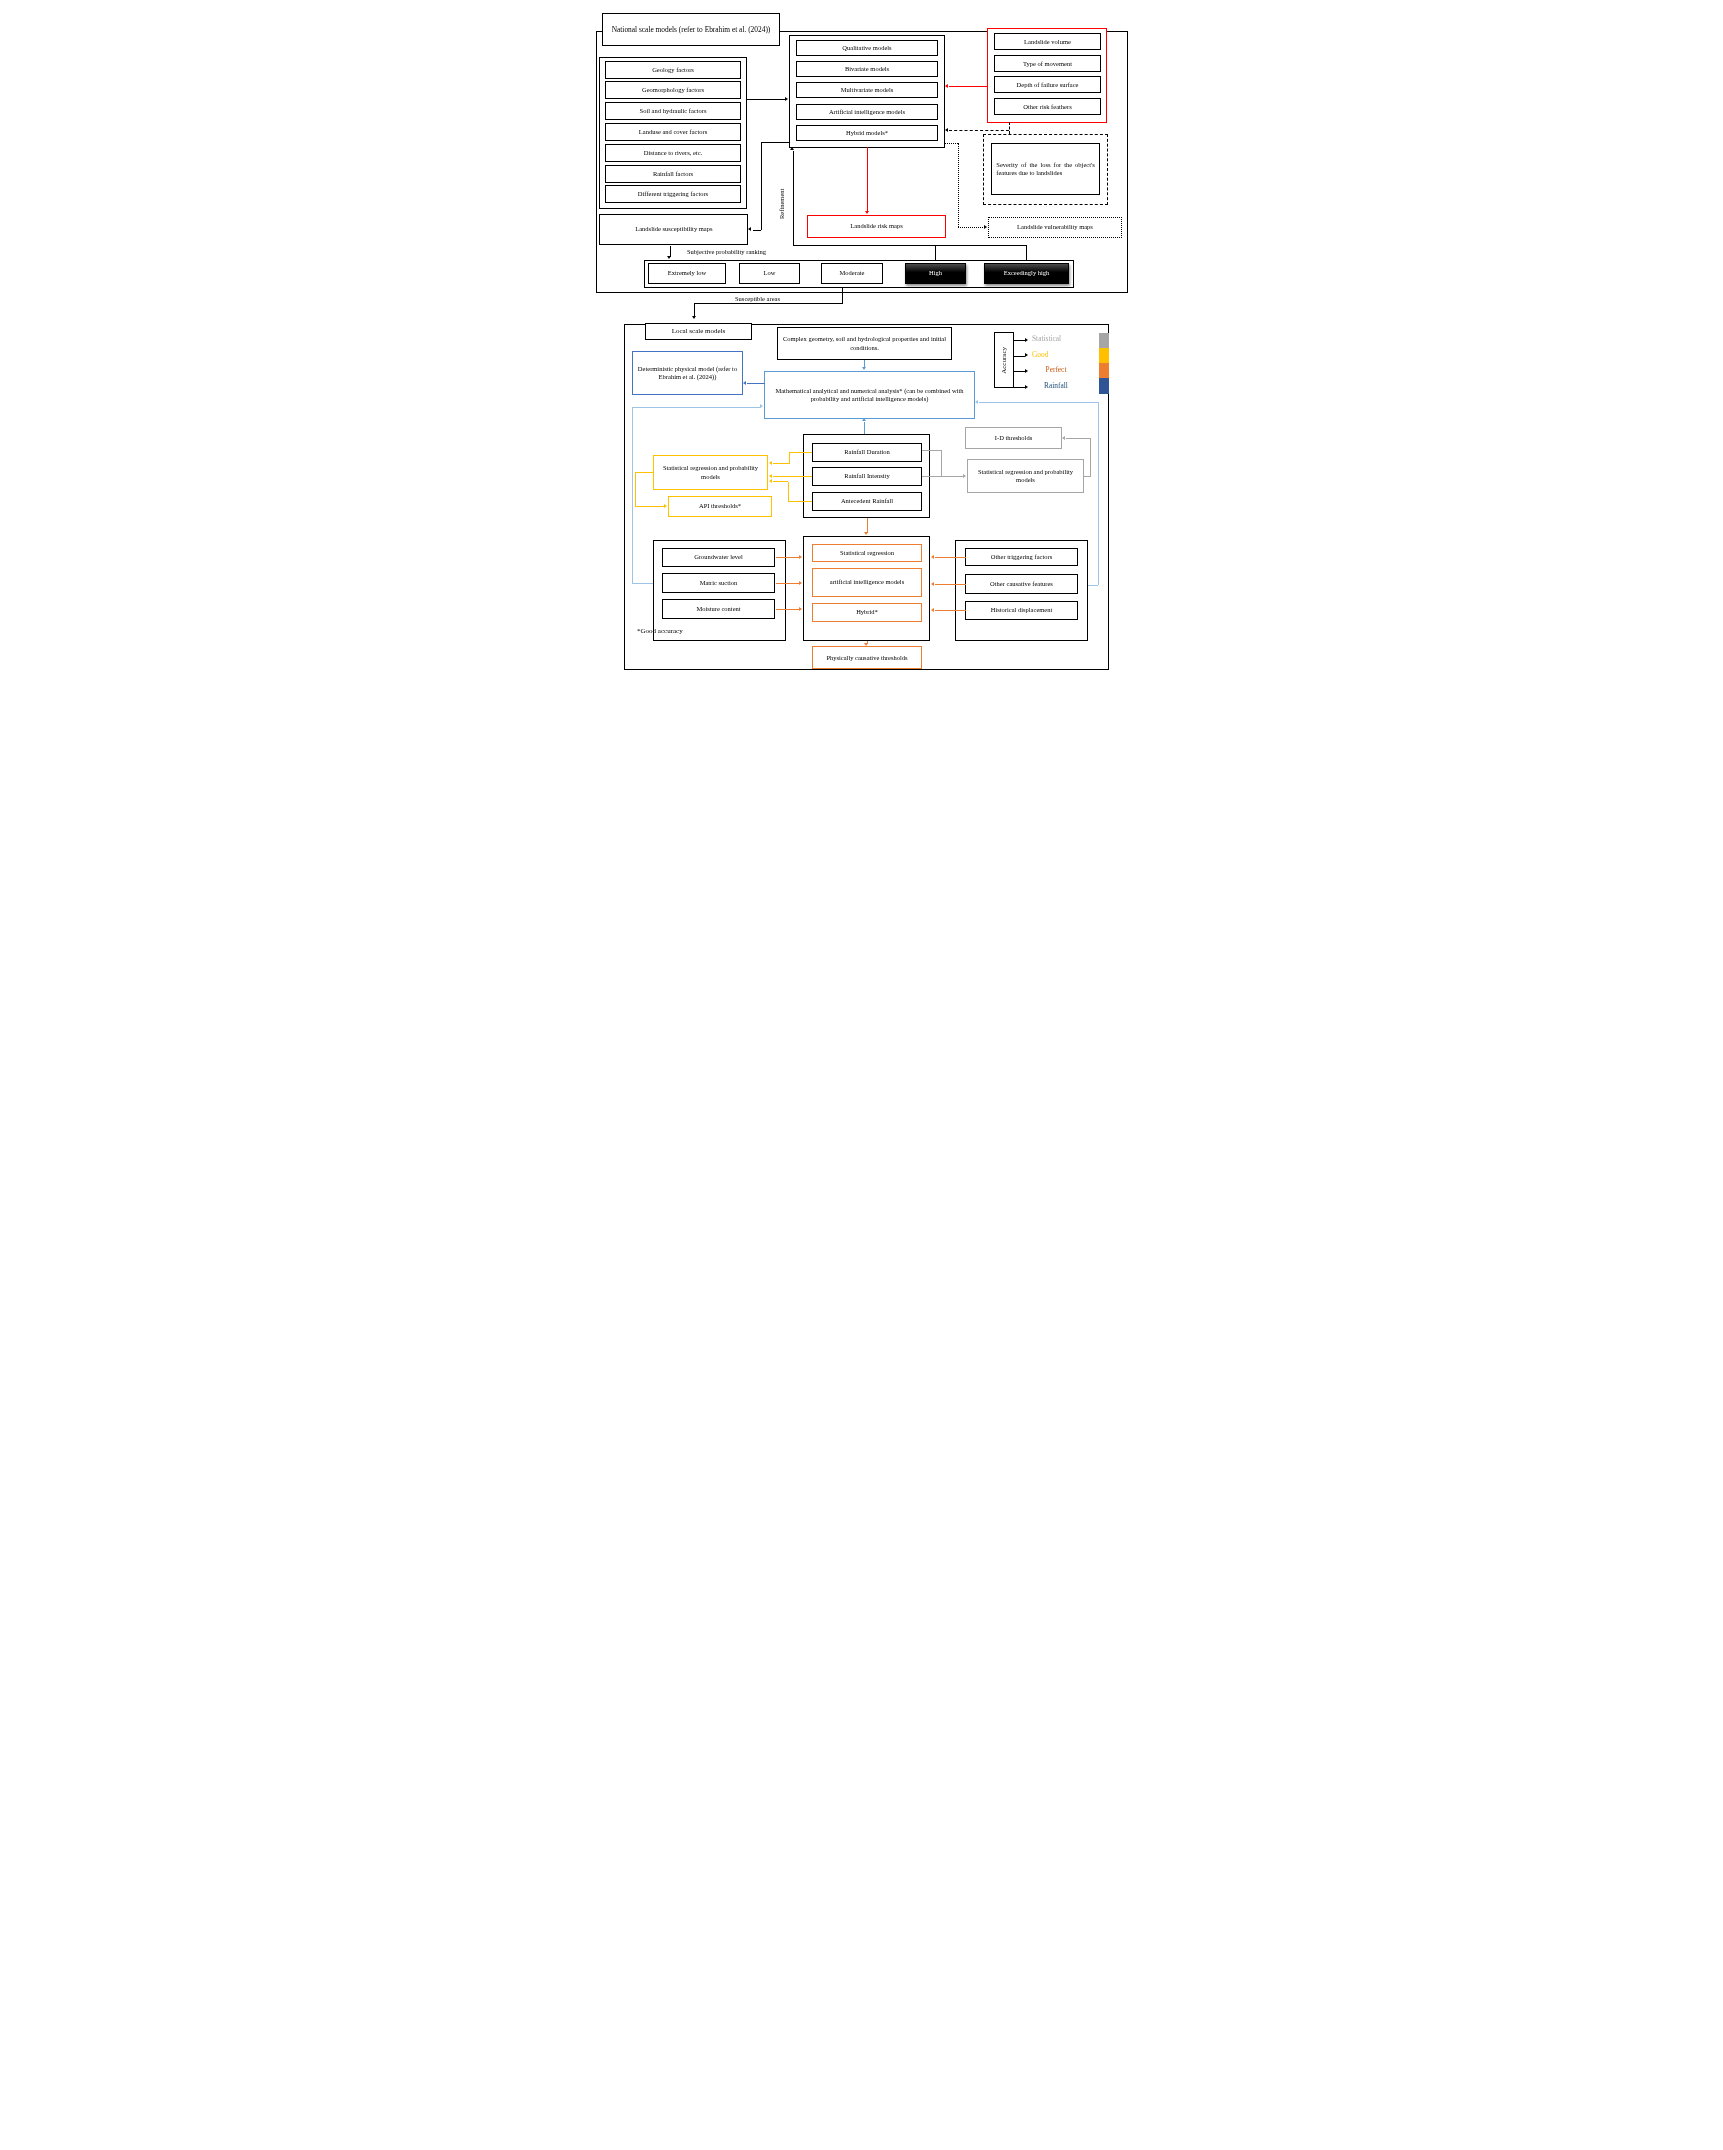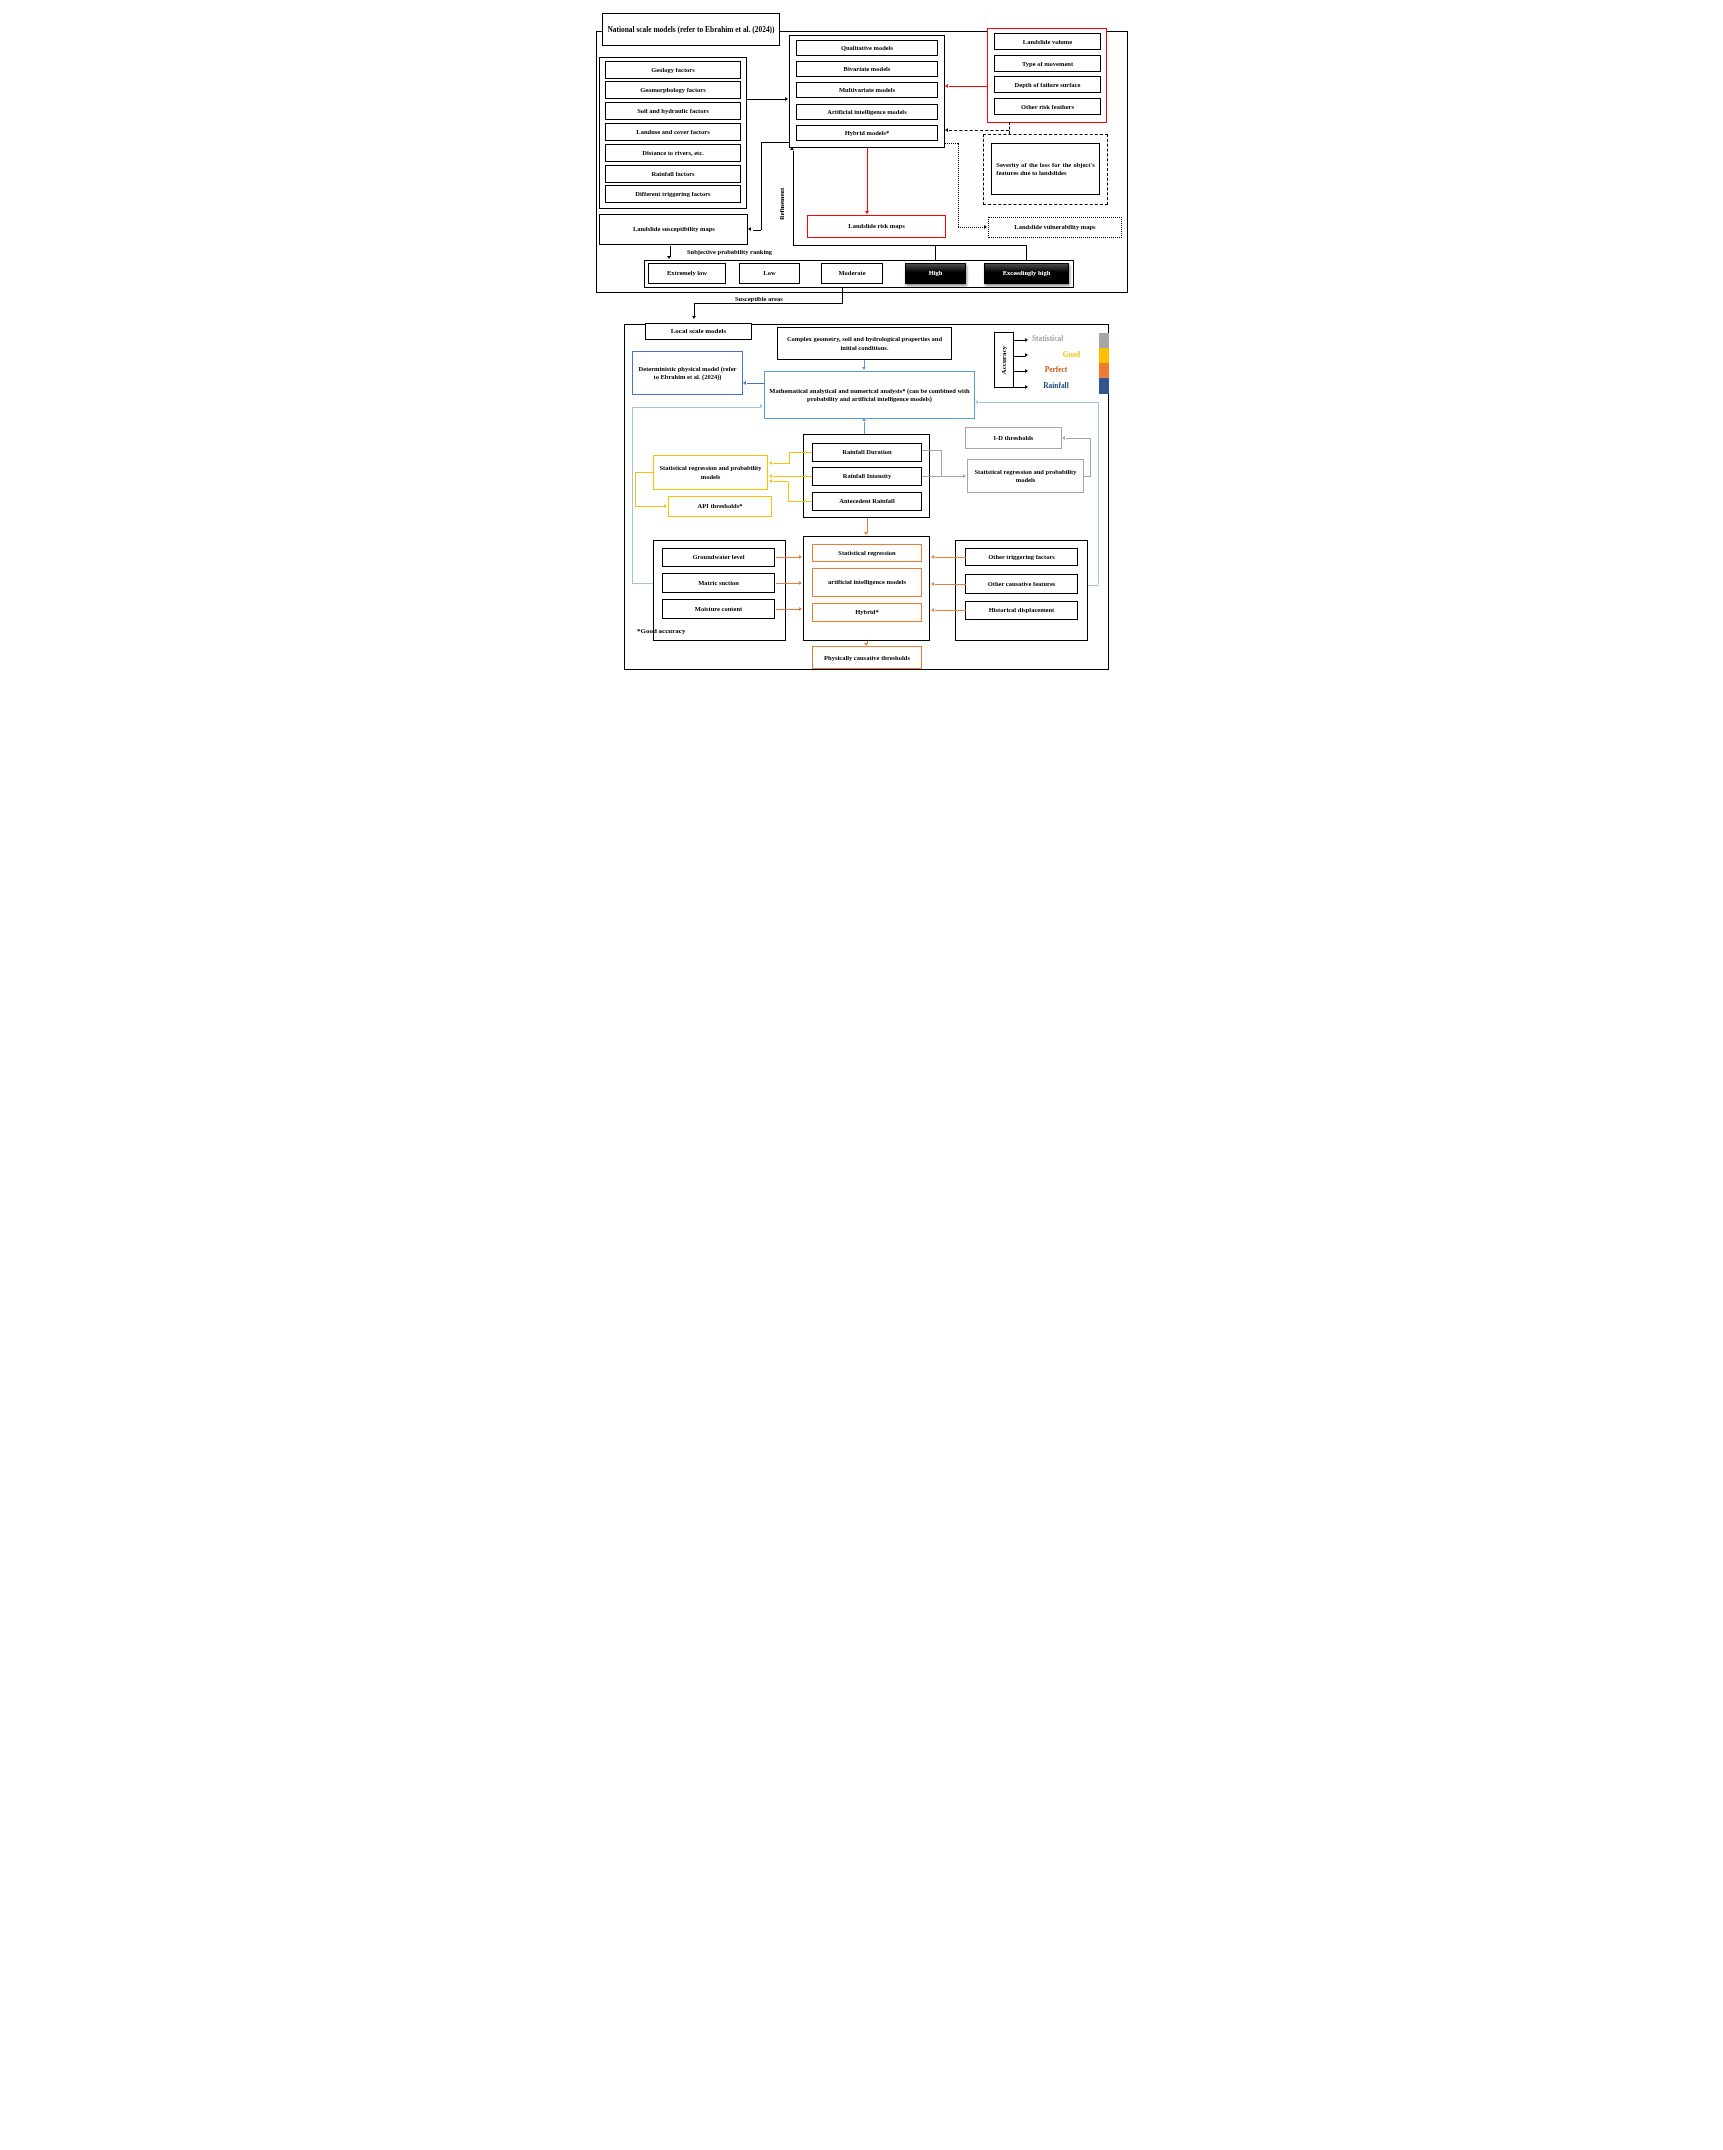--- a/index.html
+++ b/index.html
@@ -5,21 +5,20 @@
   :root{
     --red:#ff0000; --yellow:#ffc000; --orange:#ed7d31; --gray:#a6a6a6;
     --blue:#4472c4; --medblue:#5b9bd5; --lightblue:#9dc3e6;
     --barblue:#2f5597; --better:#c55a11; --perfect:#1f4e79; --ink:#000000;
   }
   html,body{margin:0;padding:0;background:#fff;}
   #canvas{
     position:relative;width:539px;height:672px;margin:0 auto;
     font-family:"Liberation Serif","DejaVu Serif",serif;color:#000;background:#fff;
     overflow:hidden;
-    font-weight:bold;
   }
   .box{position:absolute;border:0.9px solid #000;background:#fff;display:flex;
        align-items:center;justify-content:center;text-align:center;
        font-size:6.5px;line-height:1.25;padding:0.9px 2.6px;box-sizing:border-box;}
   .container{position:absolute;border:0.9px solid #000;background:#fff;box-sizing:border-box;}
   .thick{border-width:1.3px;}
   .dashedb{border-style:dashed;}
   .dottedb{border-style:dotted;}
   .b-red{border-color:var(--red);}
   .b-yellow{border-color:var(--yellow);}
@@ -203,21 +202,21 @@
   <div class="ah ah-r c-black" style="left:433px;top:338px;"></div>
   <div class="hl c-black" style="left:422px;top:356px;width:11.3px;"></div>
   <div class="ah ah-r c-black" style="left:433px;top:353px;"></div>
   <div class="hl c-black" style="left:422px;top:371px;width:11.3px;"></div>
   <div class="ah ah-r c-black" style="left:433px;top:369px;"></div>
   <div class="hl c-black" style="left:422px;top:387px;width:11.3px;"></div>
   <div class="ah ah-r c-black" style="left:433px;top:385px;"></div>
 
   <div class="lbl" style="left:440px;top:335px;width:65px;font-size:7.4px;color:var(--gray);">
     <span>Statistical</span></div>
-  <div class="lbl" style="left:440px;top:351px;width:65px;font-size:7.4px;color:var(--yellow);text-align:right;width:48px;">
+  <div class="lbl" style="left:440px;top:351px;width:65px;font-size:7.4px;color:var(--yellow);text-align:left;width:48px;">
     <span>Good</span></div>
   <div class="lbl" style="left:440px;top:366px;width:48px;font-size:7.4px;color:var(--better);text-align:center;">
     <span>Perfect</span></div>
   <div class="lbl" style="left:440px;top:382px;width:48px;font-size:7.4px;color:var(--perfect);text-align:center;">
     <span>Rainfall</span></div>
 
   <div class="seg" style="top:333px;height:14.7px;background:var(--gray);"></div>
   <div class="seg" style="top:348px;height:14.7px;background:var(--yellow);"></div>
   <div class="seg" style="top:363px;height:14.7px;background:var(--orange);"></div>
   <div class="seg" style="top:378px;height:15.6px;background:var(--barblue);"></div>

